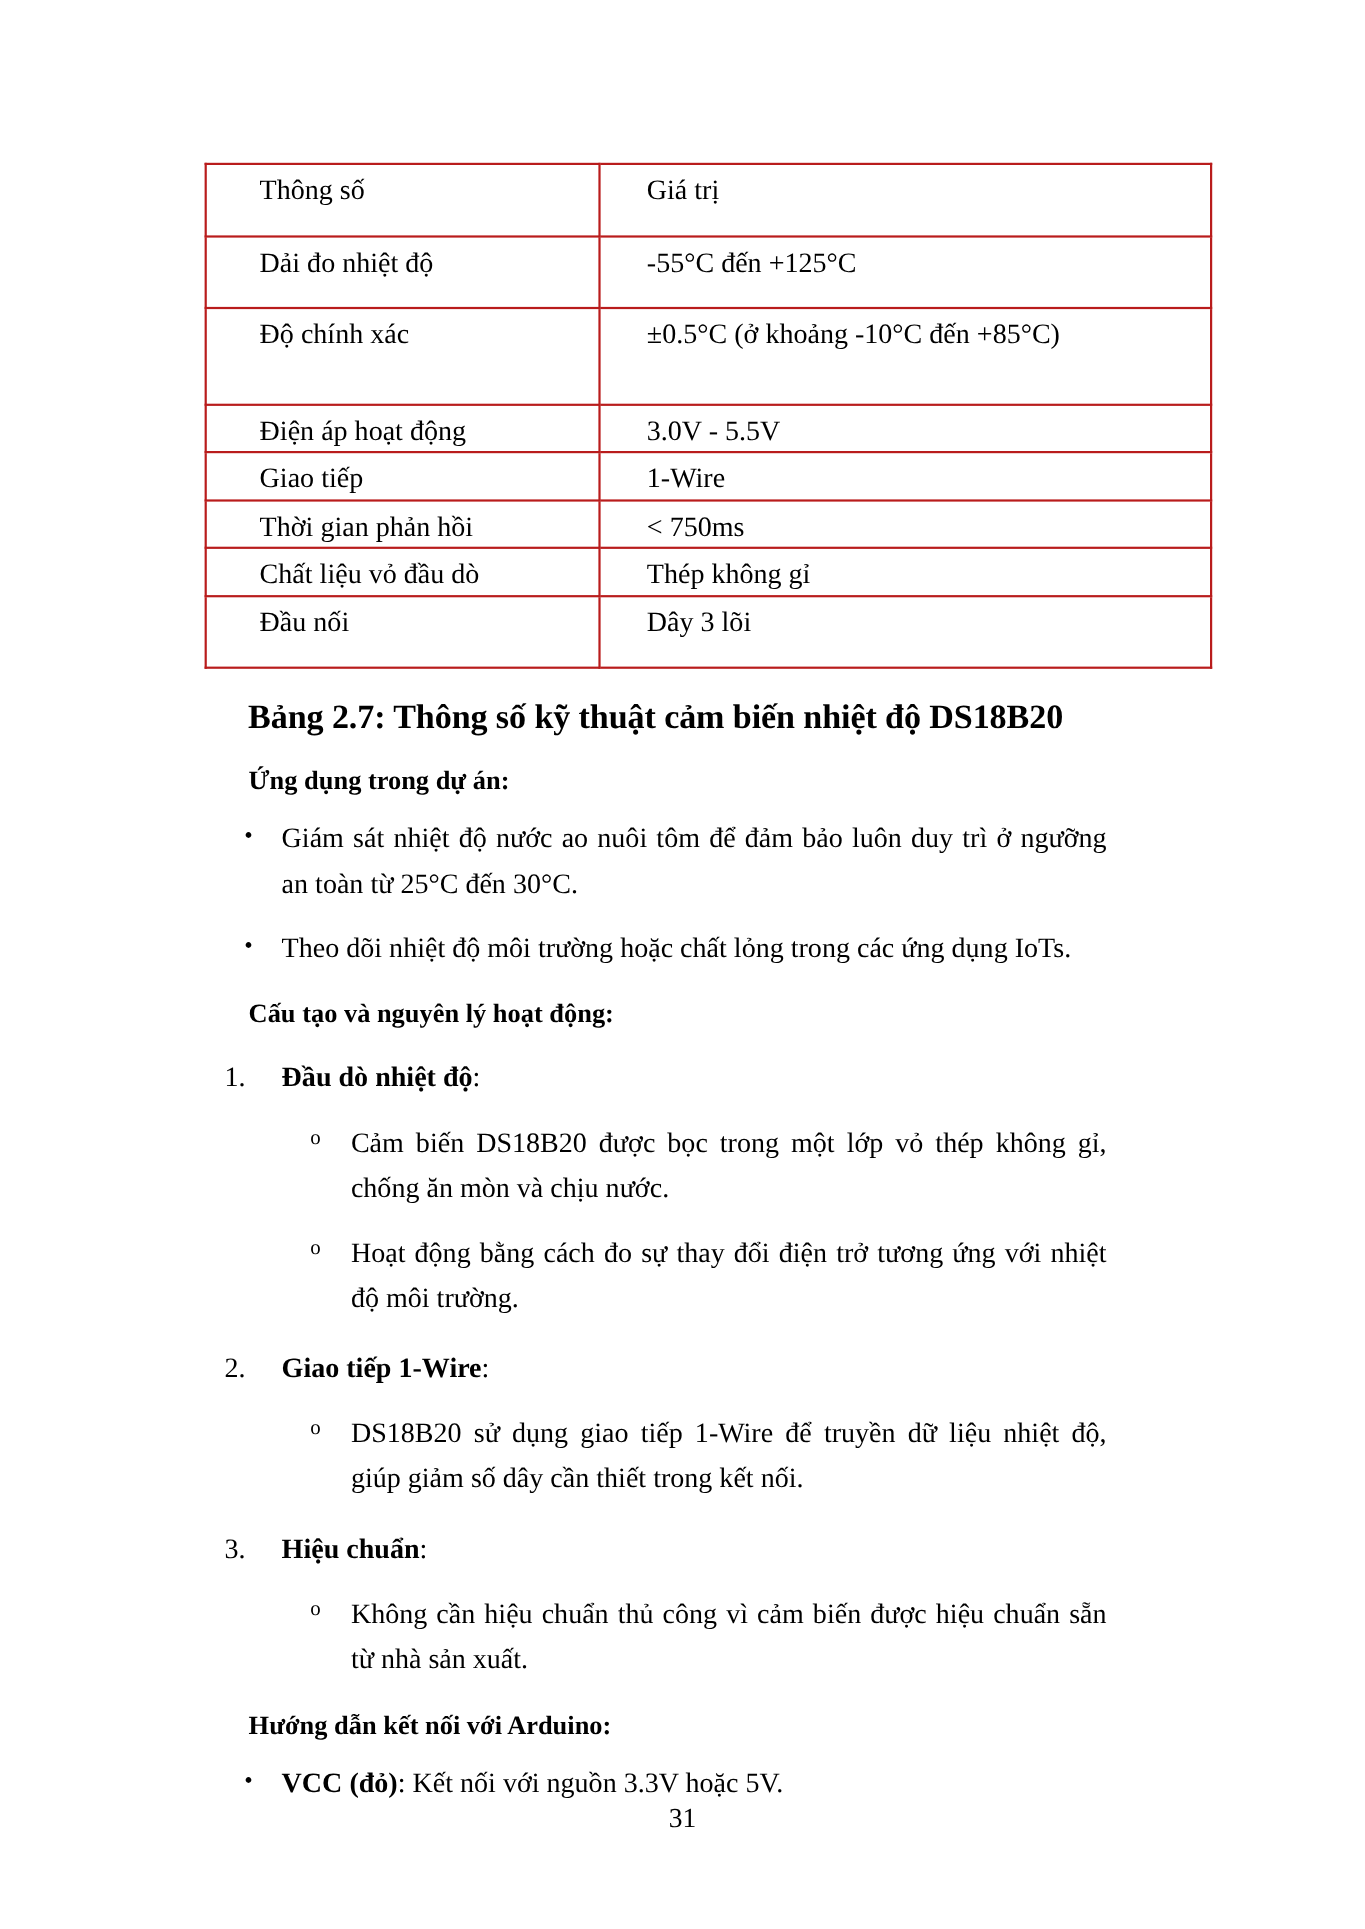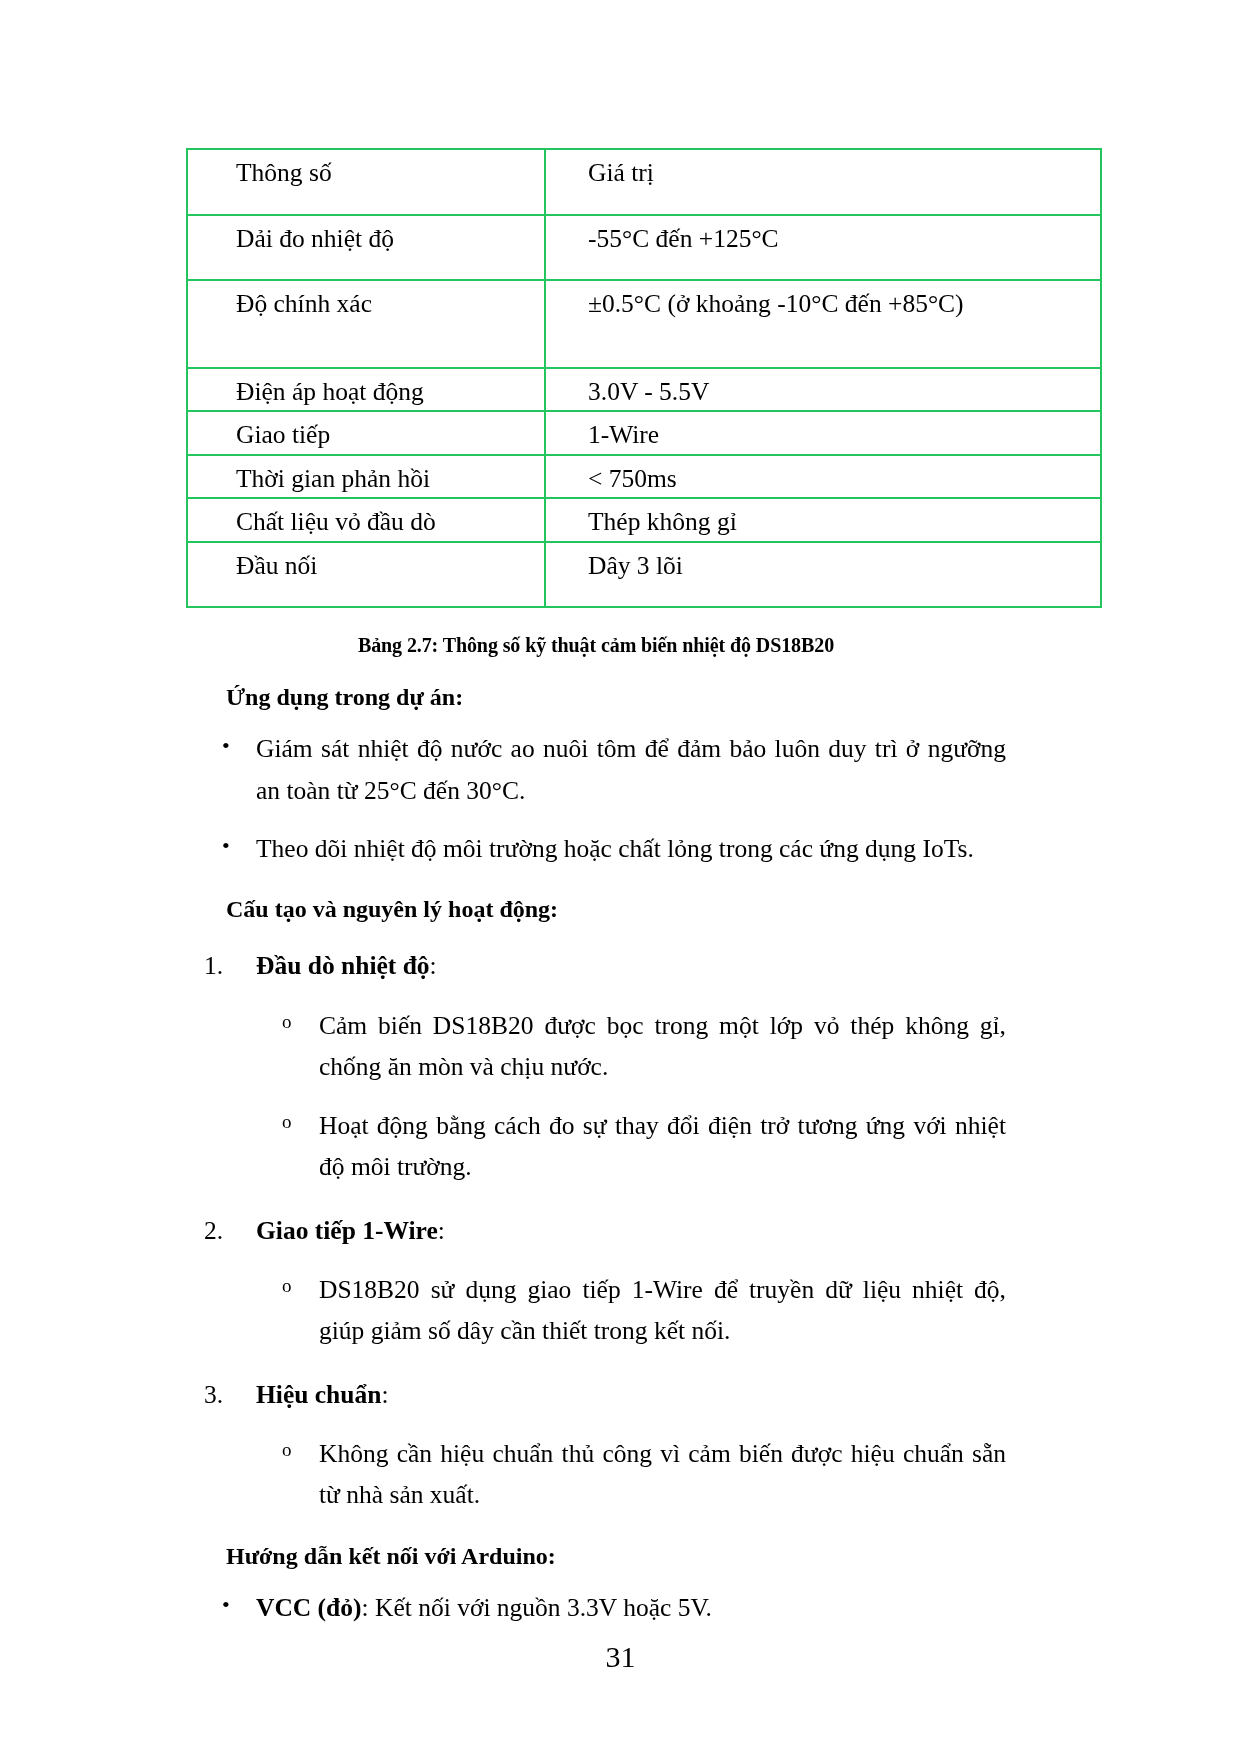--- a/index.html
+++ b/index.html
@@ -28,21 +28,21 @@
     width: 820px;
   }
 
   
   table.spec-table {
     border-collapse: collapse;
     width: 820px;
     table-layout: fixed;
   }
   table.spec-table td {
-    border: 2px solid #22c55e;
+    border: 2px solid #b91c1c;
     padding: 9px 0 4px 48px;
     font-size: 25.5px;
     line-height: 1.12;
     vertical-align: top;
   }
   table.spec-table td.col-param { width: 308px; }
   table.spec-table td.col-value {
     width: 512px;
     padding-left: 42px;
     margin-top: 14px;
@@ -51,21 +51,21 @@
     padding-bottom: 48px;
   }
   table.spec-table tr.row-mid td {
     padding-bottom: 26px;
   }
 
   
   .caption {
     text-align: center;
     font-weight: bold;
-    font-size: 20px;
+    font-size: 31px;
     margin-top: 26px;
     letter-spacing: -0.1px;
   }
 
   
   .sec-head {
     font-weight: bold;
     font-size: 24px;
     margin-top: 27px;
     padding-left: 40px;
@@ -127,21 +127,21 @@
 
   .bold { font-weight: bold; }
 
   
   .page-number {
     position: absolute;
     left: 0;
     right: 0;
     top: 1640px;
     text-align: center;
-    font-size: 30px;
+    font-size: 25px;
   }
 </style>
 </head>
 <body>
 
 <div class="page">
   <div class="content">
 
     <table class="spec-table">
       <tbody>

